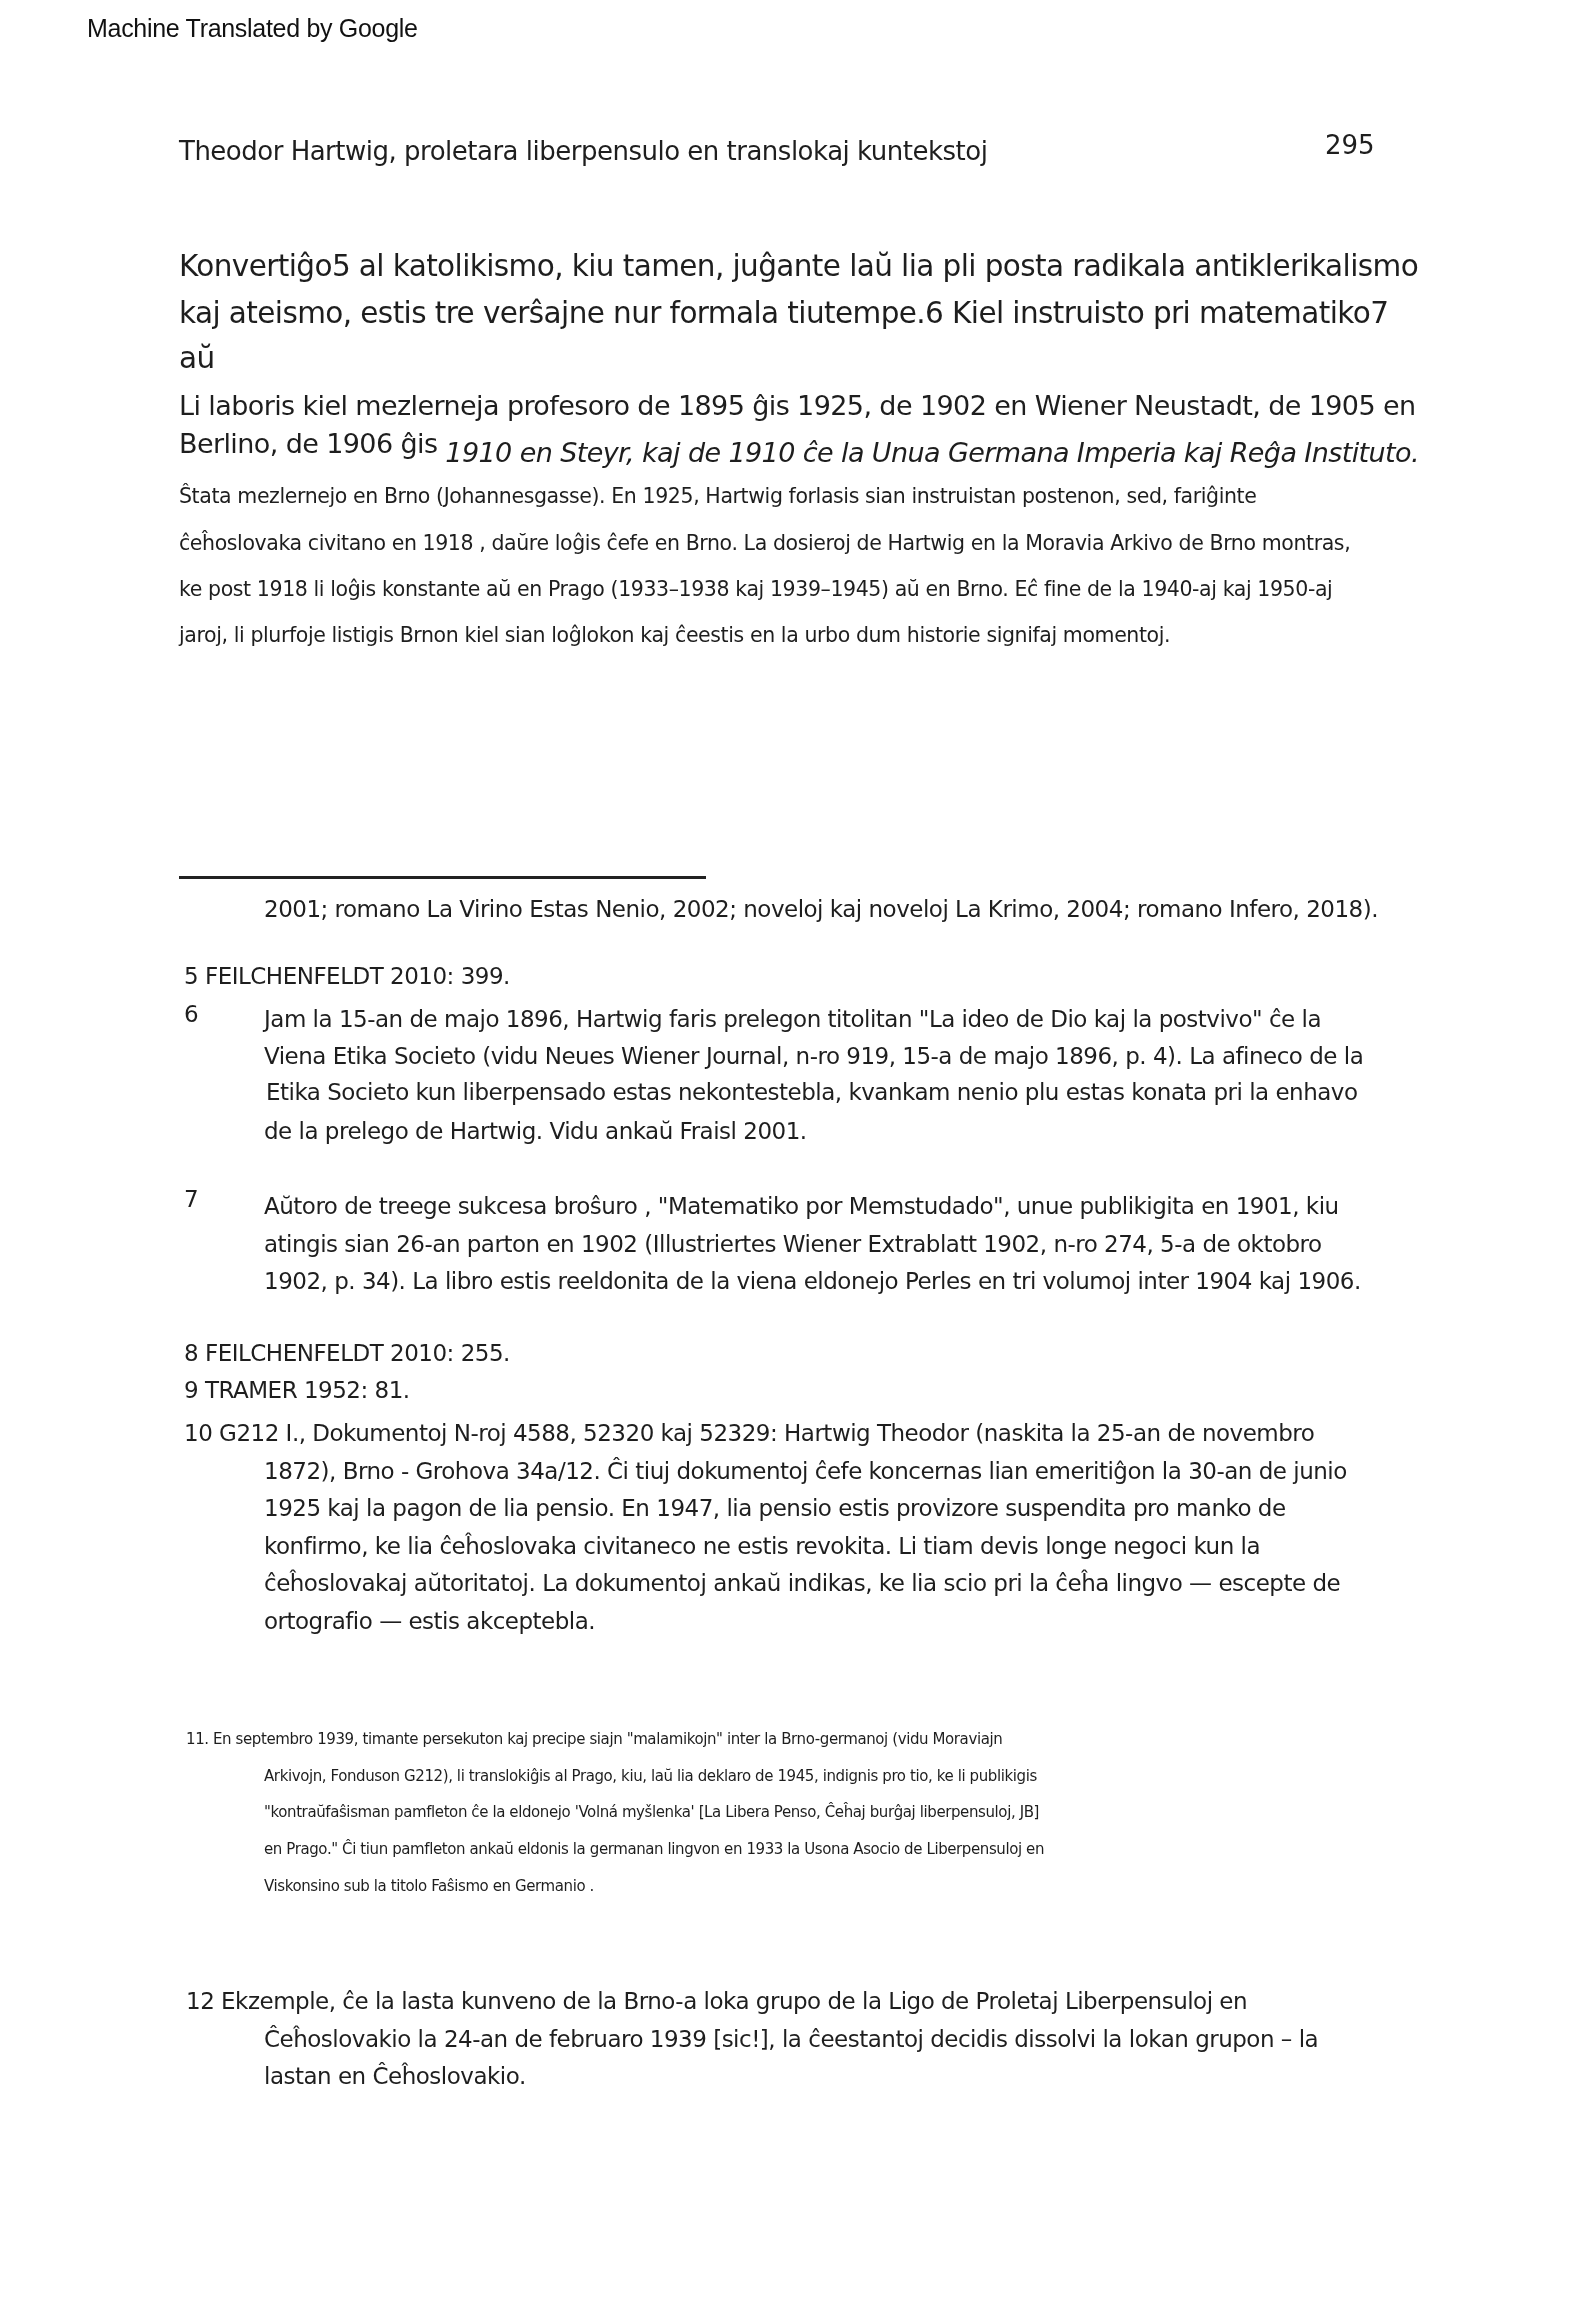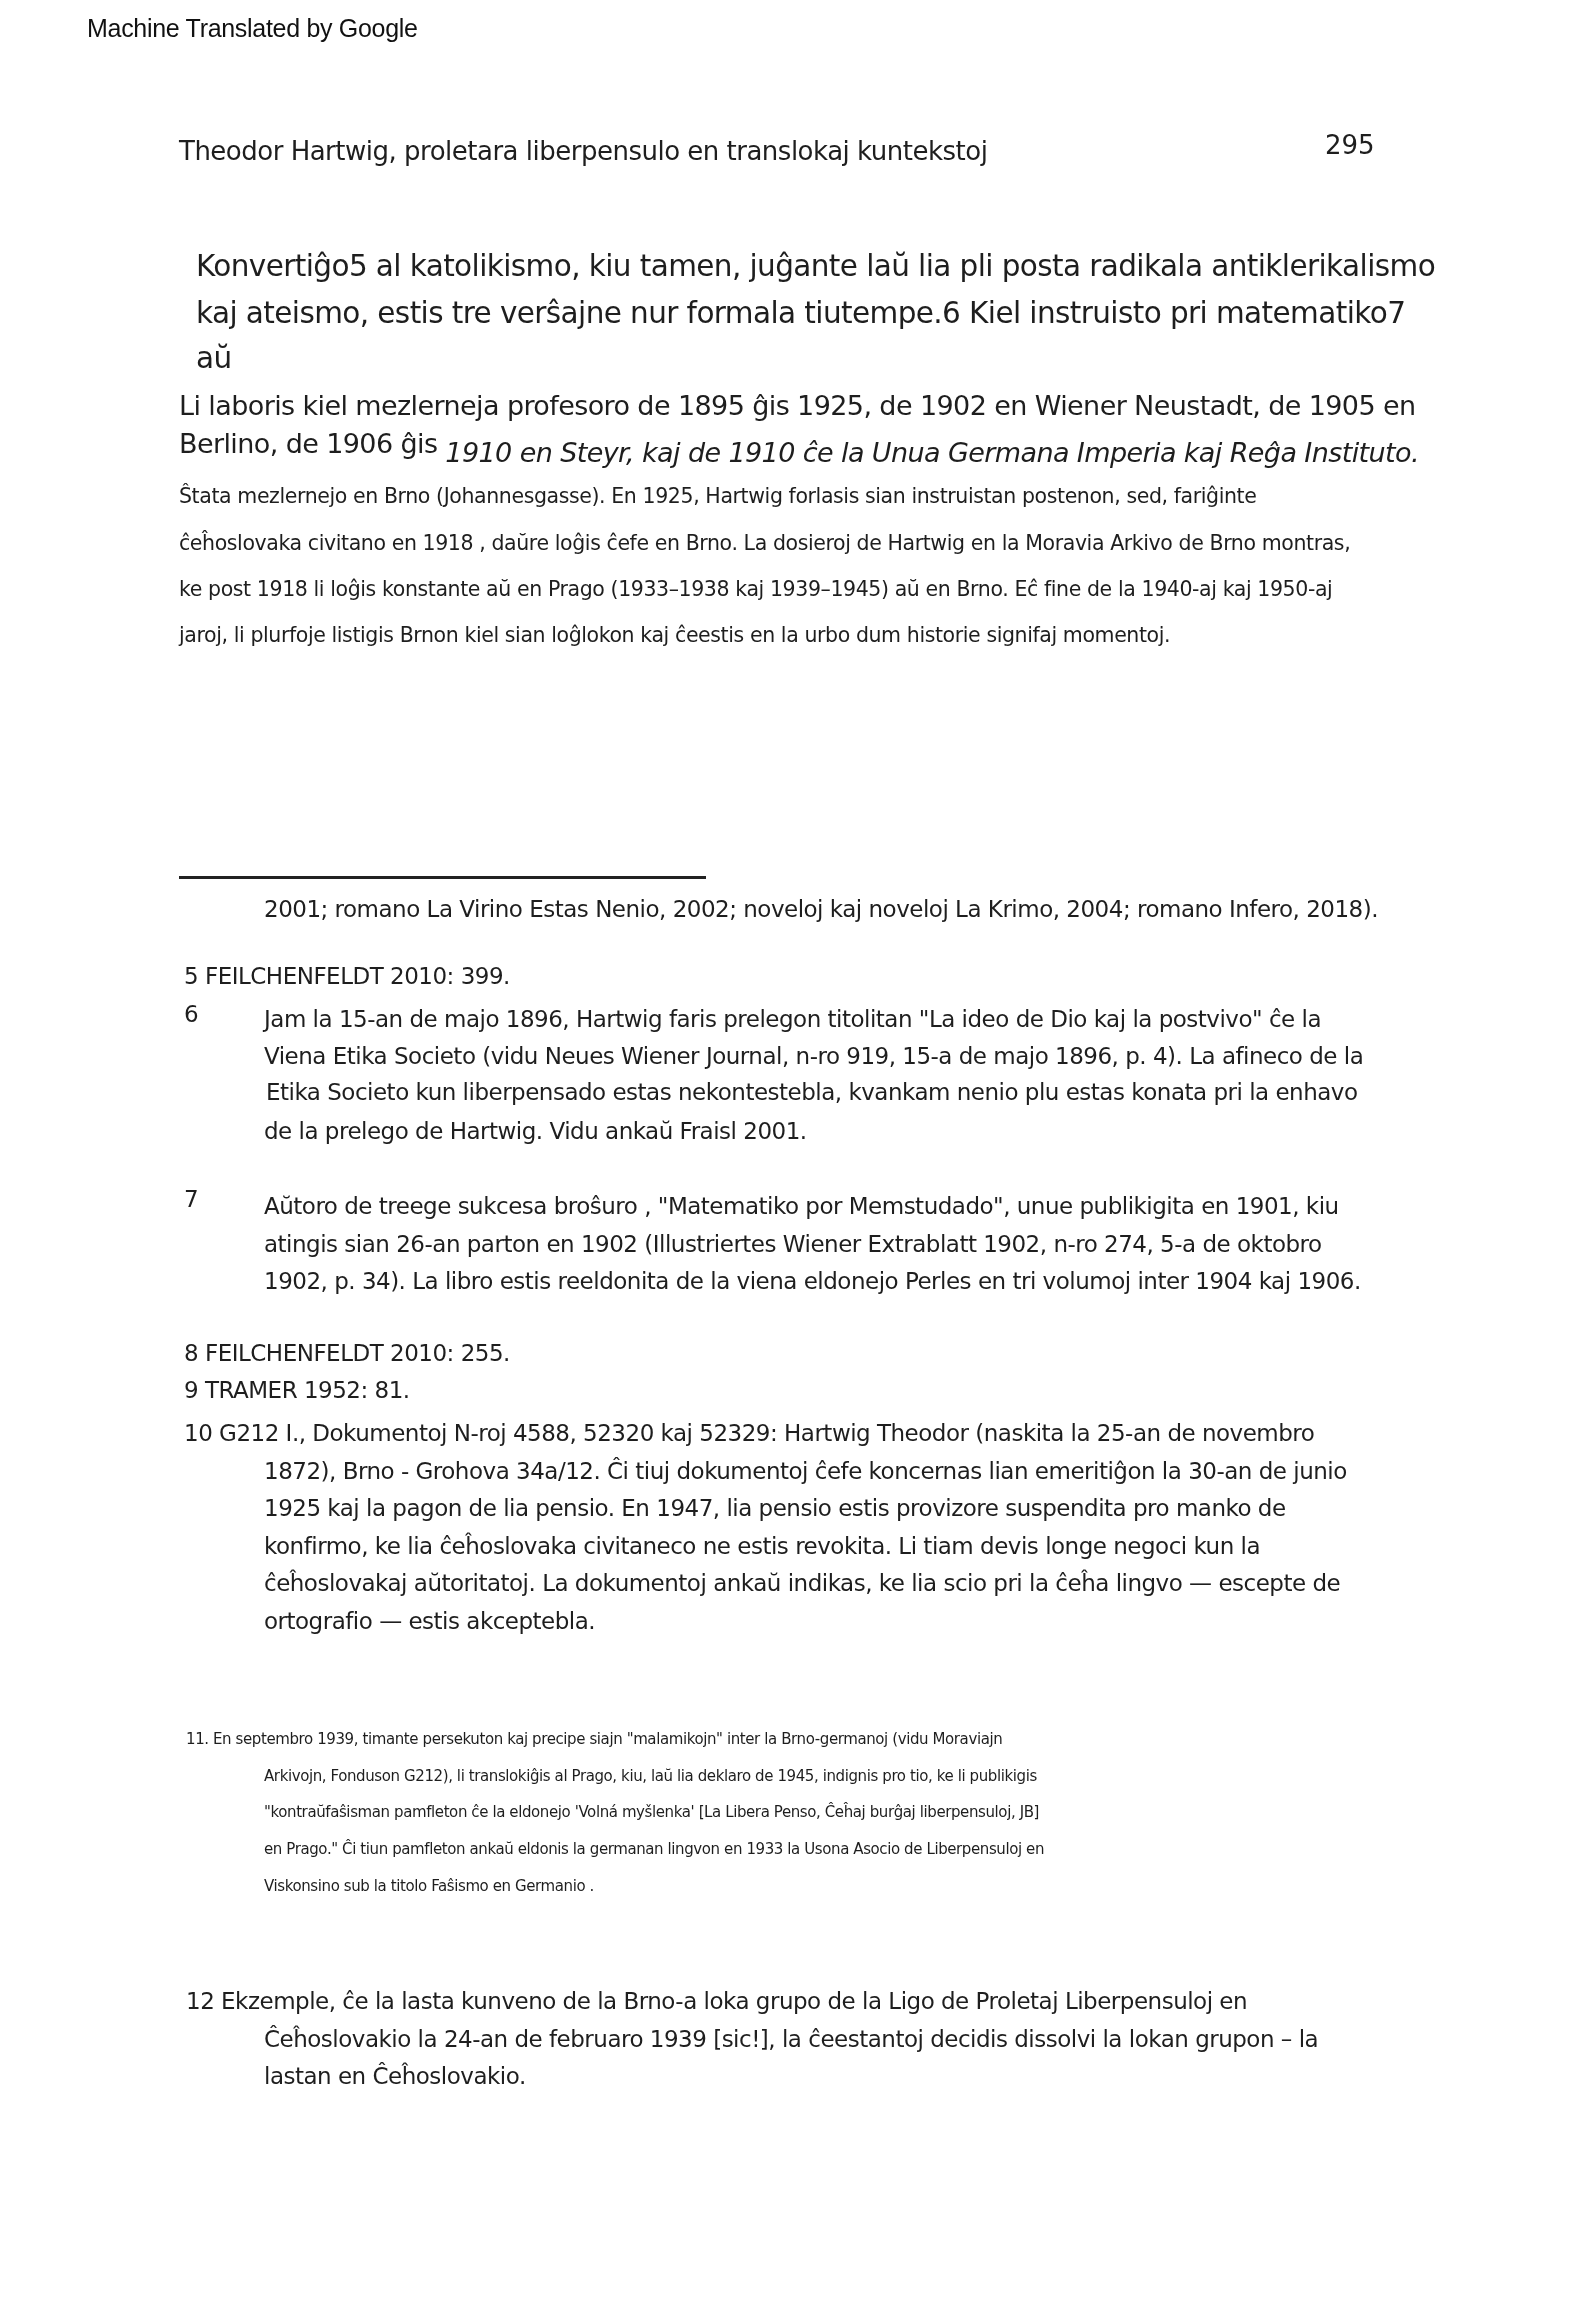--- a/index.html
+++ b/index.html
@@ -2,21 +2,21 @@
 <html style="font-size:14.3px"><head>
 <meta charset="utf-8">
 <style>
   html, body { margin: 0; padding: 0; background: #ffffff; }
   body { width: 1582px; height: 2319px; position: relative; overflow: hidden;
          font-family: "DejaVu Sans", sans-serif; color: #1e1e1e; }
   .abs { position: absolute; white-space: nowrap; }
   .mt { left: 43px; top: 14.3px; font-family: "Liberation Sans", sans-serif; font-size: 25px; color: #111; letter-spacing: -0.3px; margin-left: 44px; }
   .runhead { left: 179px; top: 136px; font-size: 26px; letter-spacing: -0.5px; }
   .pagenum { left: 1325px; top: 130px; font-size: 26px; }
-  .p1 { left: 179px; font-size: 29.5px; letter-spacing: -0.6px; margin-left: 17px; }
+  .p1 { left: 179px; font-size: 29.5px; letter-spacing: -0.6px; }
   .p2 { left: 179px; font-size: 27px; letter-spacing: -0.6px; }
   .p2 .low { font-size: 27px; position: relative; top: 9px; font-style: italic; }
   .p3 { left: 179px; font-size: 20.5px; letter-spacing: -0.4px; }
   .rule { position: absolute; left: 179px; top: 876px; width: 527px; height: 2.7px; background: #222; }
   .fn { font-size: 23px; letter-spacing: -0.5px; }
   .fns { font-size: 15px; letter-spacing: -0.4px; }
 </style>
 </head>
 <body>
 

